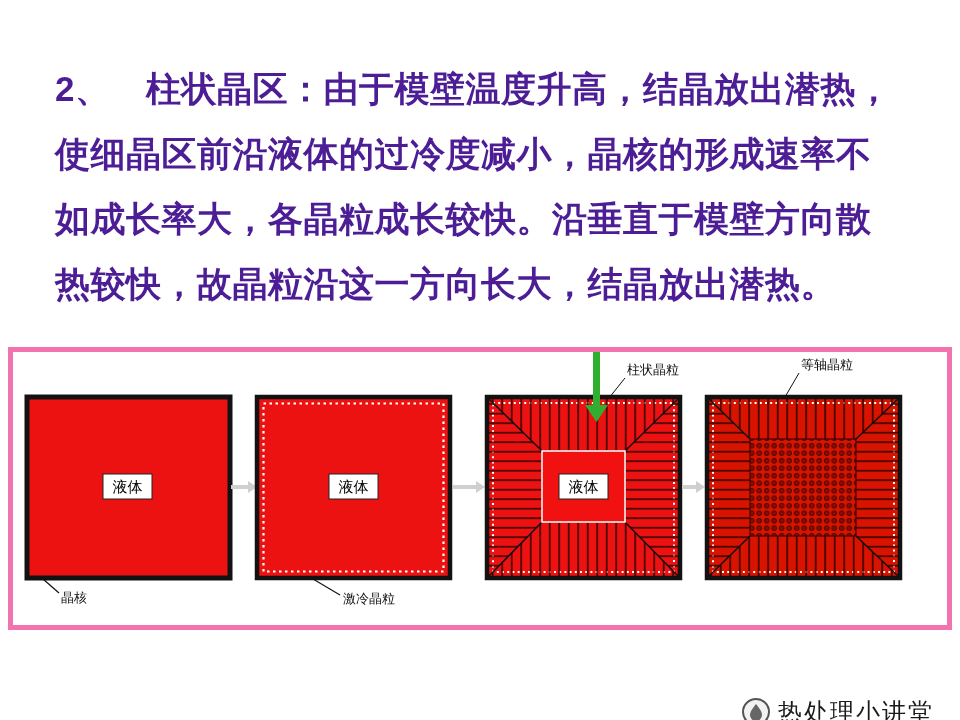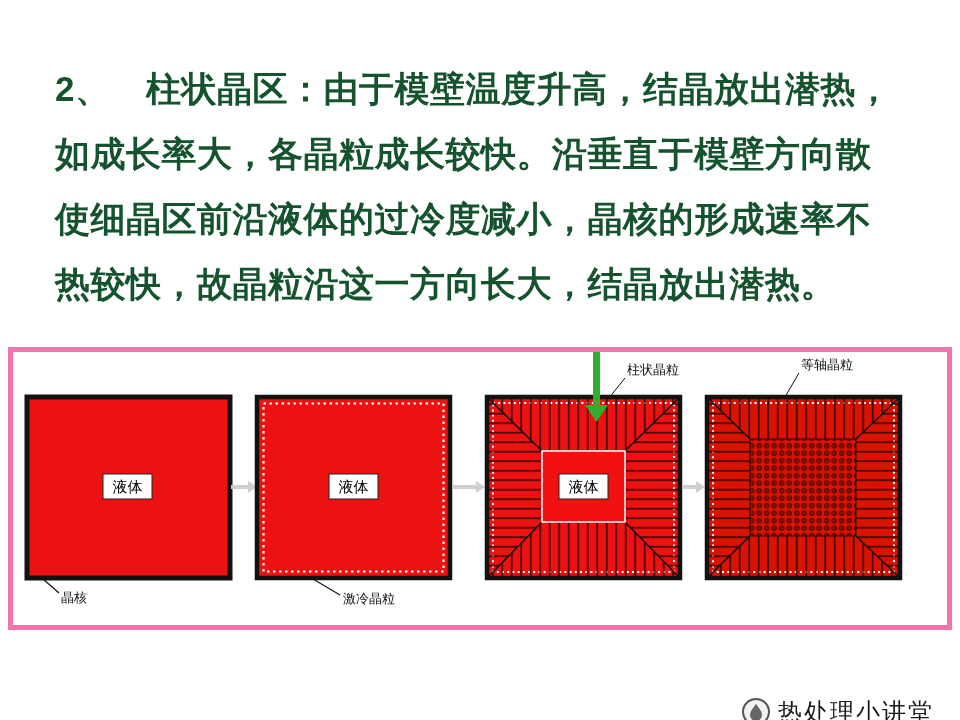--- a/index.html
+++ b/index.html
@@ -8,21 +8,21 @@
     background:#ffffff;
     font-family:"Liberation Sans", sans-serif;
     position:relative;
     overflow:hidden;
   }
   .paragraph {
     position:absolute;
     left:55px; top:56px; width:865px;
     font-weight:bold;
     font-size:35px;
-    color:#14532d;
+    color:#4c1d95;
     letter-spacing:0.5px;
   }
   .paragraph .line { line-height:65px; white-space:pre-wrap; }
   .diagram-frame {
     position:absolute;
     left:8px; top:347px;
     width:944px; height:283px;
     border:5px solid #f373ae;
     background:#ffffff;
   }
@@ -50,22 +50,22 @@
     letter-spacing:2px;
   }
 </style>
 </head>
 <body>
 
 <div class="slide">
 
   <div class="paragraph">
     <div class="line">2、　柱状晶区：由于模壁温度升高，结晶放出潜热，</div>
+    <div class="line">使细晶区前沿液体的过冷度减小，晶核的形成速率不</div>
     <div class="line">如成长率大，各晶粒成长较快。沿垂直于模壁方向散</div>
-    <div class="line">使细晶区前沿液体的过冷度减小，晶核的形成速率不</div>
     <div class="line">热较快，故晶粒沿这一方向长大，结晶放出潜热。</div>
   </div>
 
   <div class="diagram-frame">
     <svg viewBox="0 0 934 273">
       <defs>
         <pattern id="vlines" width="9.5" height="10" patternUnits="userSpaceOnUse">
           <line x1="4.7" y1="0" x2="4.7" y2="10" stroke="#200000" stroke-width="1.4"></line>
         </pattern>
         <pattern id="hlines" width="10" height="9.5" patternUnits="userSpaceOnUse">

